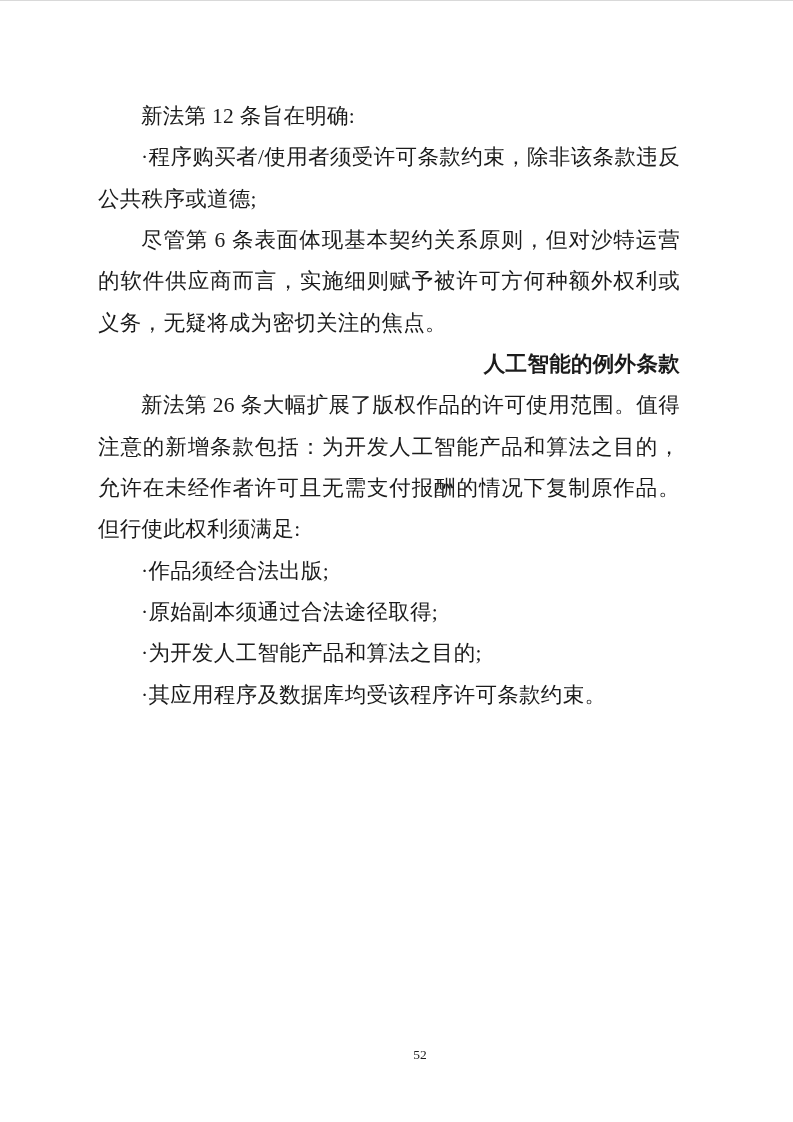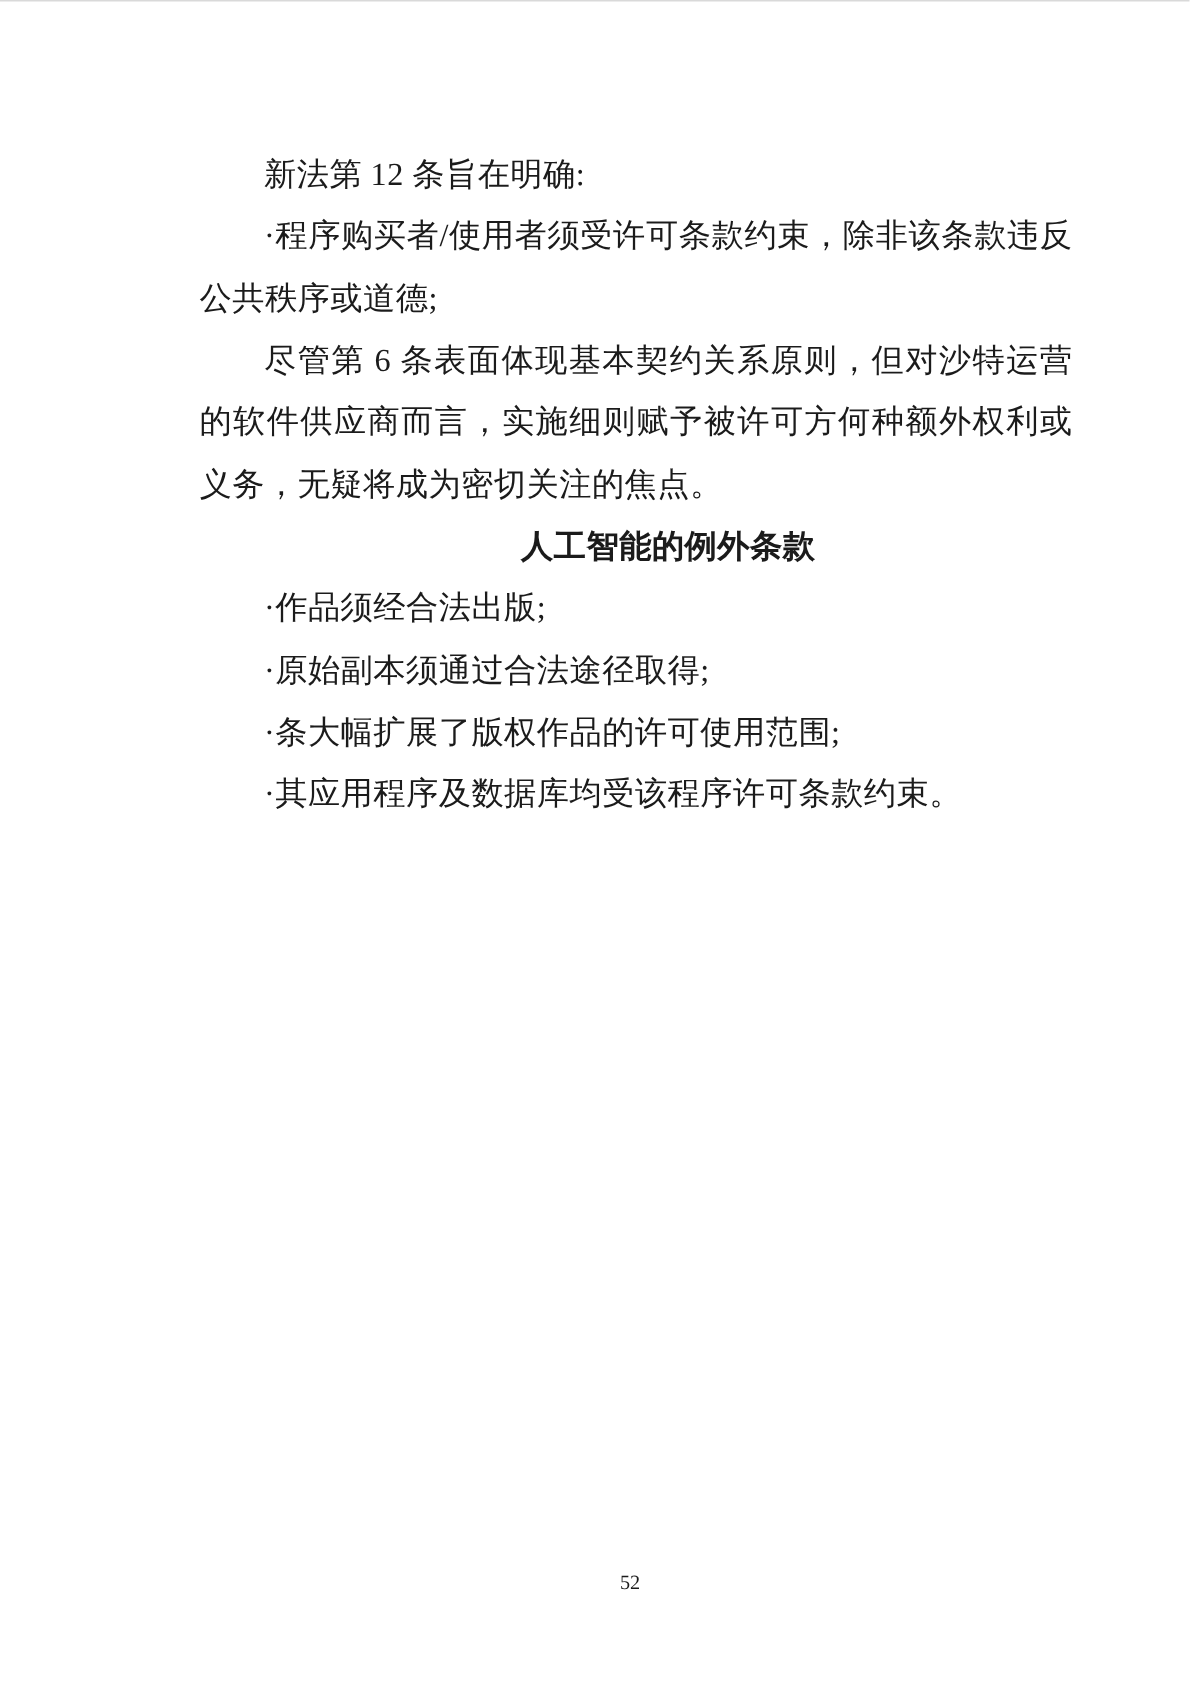--- a/index.html
+++ b/index.html
@@ -15,52 +15,52 @@
     font-family: "Liberation Serif", "DejaVu Serif", serif;
     color: #1b1b1b;
     border-top: 1px solid #d9d9d9;
     box-sizing: border-box;
   }
   .content {
     position: absolute;
     left: 98px;
     top: 95px;
     width: 582px;
-    margin-left: 35px;
   }
   .content p {
     margin: 0;
     font-size: 21.5px;
     line-height: 41.35px;
     text-align: justify;
     text-indent: 2em;
     letter-spacing: 0.3px;
     word-break: break-all;
   }
   .content p.heading {
     font-weight: 700;
-    text-align: center;
+    text-align: right;
   }
   .page-number {
     position: absolute;
     top: 1046px;
     left: 0;
     width: 840px; 
     text-align: center;
     font-size: 13.5px;
     color: #1b1b1b;
   }
 </style>
 </head>
 <body>
 
 <div class="content">
   <p class="body">新法第 12 条旨在明确:</p>
   <p class="bullet">·程序购买者/使用者须受许可条款约束，除非该条款违反公共秩序或道德;</p>
   <p class="body">尽管第 6 条表面体现基本契约关系原则，但对沙特运营的软件供应商而言，实施细则赋予被许可方何种额外权利或义务，无疑将成为密切关注的焦点。</p>
   <p class="heading">人工智能的例外条款</p>
+  <p class="body">新法第 26 条大幅扩展了版权作品的许可使用范围。值得注意的新增条款包括：为开发人工智能产品和算法之目的，允许在未经作者许可且无需支付报酬的情况下复制原作品。但行使此权利须满足:</p>
   <p class="bullet">·作品须经合法出版;</p>
   <p class="bullet">·原始副本须通过合法途径取得;</p>
-  <p class="bullet">·条大幅扩展了版权作品的许可使用范围;</p>
+  <p class="bullet">·为开发人工智能产品和算法之目的;</p>
   <p class="bullet">·其应用程序及数据库均受该程序许可条款约束。</p>
 </div>
 
 <div class="page-number">52</div>
 
 </body></html>

